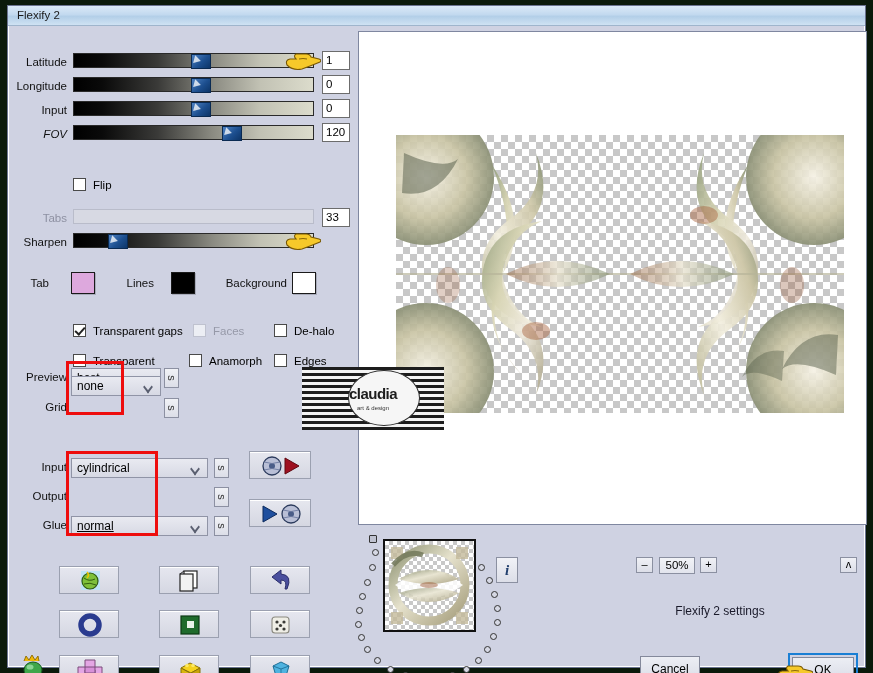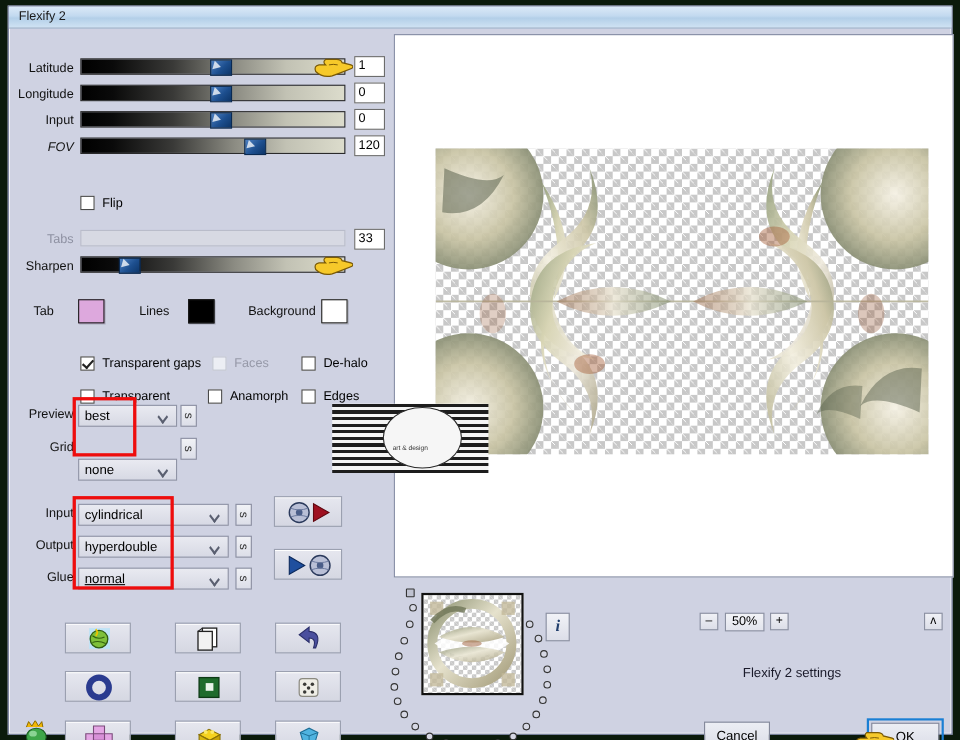--- a/index.html
+++ b/index.html
@@ -274,44 +274,40 @@
     <div class="lbl" style="left:0;top:344px;width:58px;">Preview</div>
     <div class="combo" style="left:62px;top:341px;width:90px;">
       <span>best</span>
       <span class="chev"></span>
     </div>
     <div class="sbtn" style="left:155px;top:341px;">
         <span>s</span>
       </div>
 
     <div class="lbl" style="left:0;top:374px;width:58px;">Grid</div>
-    <div class="combo" style="left:62px;top:390px;width:90px;">
+    <div class="combo" style="left:62px;top:349px;width:90px;">
       <span>none</span>
       <span class="chev"></span>
     </div>
     <div class="sbtn" style="left:155px;top:371px;">
         <span>s</span>
       </div>
 
     <div class="redbox" style="left:57px;top:334px;width:58px;height:54px;"></div>
 
     <div class="lbl" style="left:0;top:434px;width:58px;">Input</div>
     <div class="combo" style="left:62px;top:431px;width:137px;">
       <span>cylindrical</span>
       <span class="chev"></span>
     </div>
     <div class="sbtn" style="left:205px;top:431px;">
         <span>s</span>
       </div>
 
     <div class="lbl" style="left:0;top:463px;width:58px;">Output</div>
-    <div class="combo" style="left:62px;top:460px;width:137px;">
-      <span>hyperdouble</span>
-      <span class="chev"></span>
-    </div>
     <div class="sbtn" style="left:205px;top:460px;">
         <span>s</span>
       </div>
 
     <div class="lbl" style="left:0;top:492px;width:58px;">Glue</div>
     <div class="combo" style="left:62px;top:489px;width:137px;text-decoration:underline;">
       <span>normal</span>
       <span class="chev"></span>
     </div>
     <div class="sbtn" style="left:205px;top:489px;">
@@ -470,20 +466,21 @@
           <ellipse cx="52" cy="150" rx="12" ry="18" fill="#9a5f40" opacity=".3"></ellipse>
 
           <path d="M8 18 q40 18 54 6 q-20 40 -56 34 z" fill="#5c6450" opacity=".55"></path>
           <path d="M440 240 q-40-18 -54-6 q20-40 56-34 z" fill="#5c6450" opacity=".5"></path>
           <path d="M386 246 q-30-14 -40-4 q14-30 42-26 z" fill="#4f5a47" opacity=".4"></path>
         </svg>
       </div>
 
       <div id="watermark">
         <div id="wm-globe"></div>
+        <div id="wm-text">claudia</div>
         <div id="wm-sub">art &amp; design</div>
       </div>
     </div>
 
     <div>
       <div class="hdl sq" style="left:19px;top:508px;"></div>
       <div class="hdl" style="left:22px;top:522px;"></div>
       <div class="hdl" style="left:19px;top:537px;"></div>
       <div class="hdl" style="left:14px;top:552px;"></div>
       <div class="hdl" style="left:9px;top:566px;"></div>

